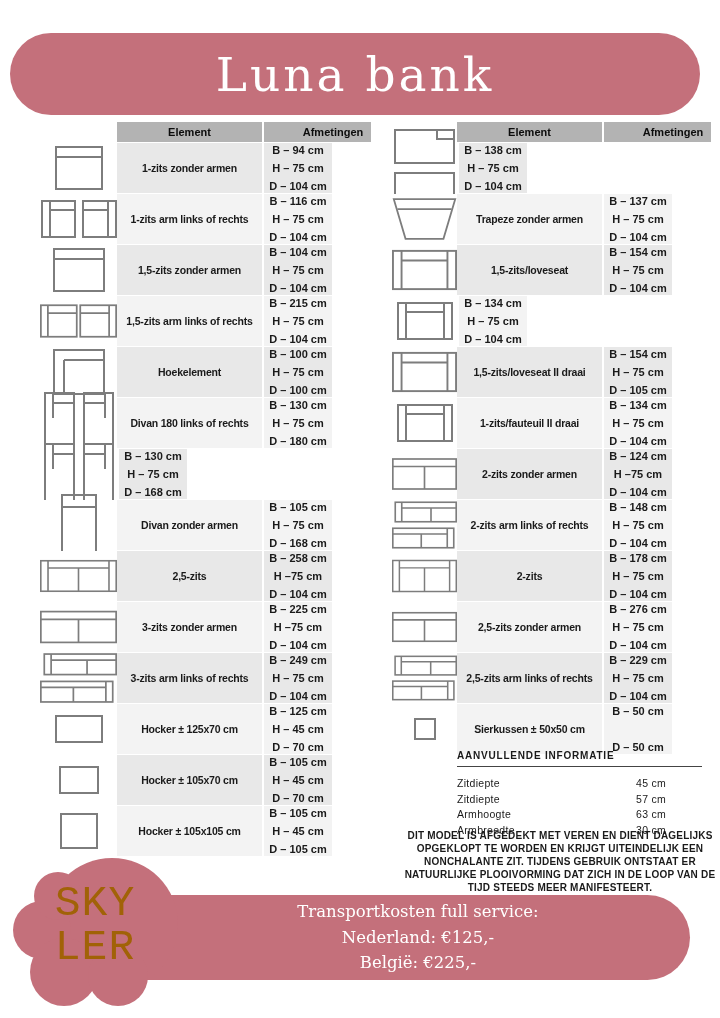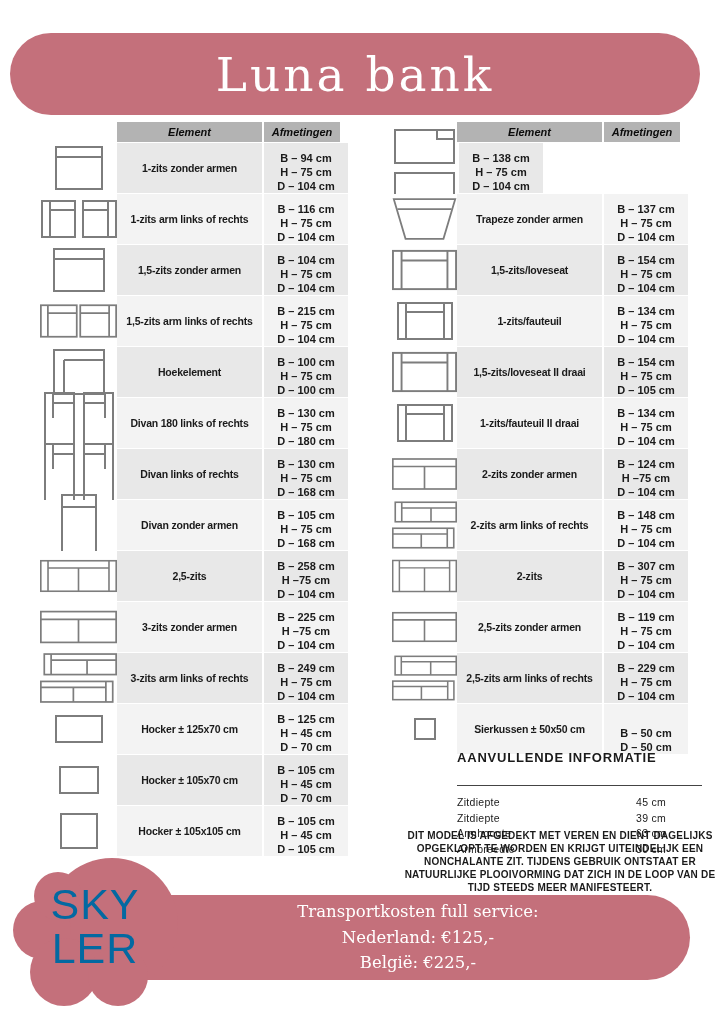--- a/index.html
+++ b/index.html
@@ -10,59 +10,59 @@
   
   .header-band{position:absolute;left:10px;top:33px;width:690px;height:82px;background:var(--pink);
                border-radius:44px;display:flex;align-items:center;justify-content:center;text-align:center;}
   .header-title{font-family:"DejaVu Serif","Liberation Serif",serif;color:#fff;font-size:47px;
                 letter-spacing:3px;font-weight:400;}
 
   
   .spec-table{position:absolute;top:122px;}
   .spec-table.t0{left:40px;}
   .spec-table.t1{left:392px;}
-  .thead{display:flex;height:20px;margin-bottom:1px;font-style:italic;}
+  .thead{display:flex;height:20px;margin-bottom:1px;}
   .th{background:var(--hdr);font-weight:bold;font-size:11px;display:flex;align-items:center;
       justify-content:center;color:#0c0c0c;}
   .th-name{width:145px;}
-  .th-dims{width:76px;margin-left:2px;}
+  .th-dims{width:76px;margin-left:2px;padding-left:31px;}
   .trow{display:flex;height:50px;margin-bottom:1px;}
   .icon-cell{display:flex;align-items:center;justify-content:center;background:#fff;}
   .t0 .pad-icon{width:77px;}
   .t1 .pad-icon{width:65px;}
   .name-cell{width:145px;display:flex;align-items:center;justify-content:center;text-align:center;
              font-weight:bold;font-size:10.5px;letter-spacing:-0.2px;line-height:12.5px;
              padding:0 5px;box-sizing:border-box;}
-  .dims-cell{width:84px;margin-left:2px;display:flex;flex-direction:column;align-items:center;
-             justify-content:flex-end;font-weight:bold;font-size:11px;line-height:14px;}
+  .dims-cell{width:68px;margin-left:2px;display:flex;flex-direction:column;align-items:center;
+             justify-content:space-between;font-weight:bold;font-size:11px;line-height:14px;}
   .shade-a{background:var(--rowA);}
   .shade-b{background:var(--rowB);}
   .icon-cell svg{display:block;}
 
   
   .extra-info{position:absolute;left:457px;top:750px;width:245px;}
-  .extra-info .heading{font-size:13px;font-weight:bold;letter-spacing:0.8px;padding-bottom:20px;
+  .extra-info .heading{font-size:10px;font-weight:bold;letter-spacing:0.8px;padding-bottom:5px;
                        border-bottom:1px solid #444;margin-bottom:9px;}
   .info-row{display:flex;font-size:10.5px;line-height:15.5px;letter-spacing:0.3px;}
   .info-row .lbl{flex:1;}
   .info-row .val{width:66px;}
 
   
   .disclaimer{position:absolute;left:402px;top:829px;width:316px;text-align:center;
               font-weight:bold;font-size:10px;line-height:13px;letter-spacing:0.2px;}
 
   
   .footer-bar{position:absolute;left:36px;top:895px;width:654px;height:85px;background:var(--pink);
               border-radius:43px;display:flex;align-items:center;padding-left:110px;box-sizing:border-box;}
   .footer-col{flex:1;text-align:center;color:#fff;font-family:"DejaVu Serif","Liberation Serif",serif;
               font-size:16.5px;line-height:25.5px;}
   .footer-logo{position:absolute;left:6px;top:858px;width:178px;height:150px;z-index:2;}
   .logo-blob{position:absolute;left:0;top:0;}
-  .logo-text{position:absolute;left:0;top:24px;width:178px;text-align:center;color:#0369a1;
-             font-family:Liberation Sans, sans-serif;font-size:43px;line-height:44px;
+  .logo-text{position:absolute;left:0;top:24px;width:178px;text-align:center;color:#a16207;
+             font-family:Liberation Mono, monospace;font-size:43px;line-height:44px;
              letter-spacing:1px;}
 </style>
 </head>
 <body>
 
 <div class="page">
 
   <div class="header-band">
     <div class="header-title">Luna bank</div>
   </div>
@@ -174,21 +174,20 @@
         <div class="icon-cell pad-icon">
           <svg width="70" height="62" viewBox="0 0 70 62" fill="none" stroke="#7d7d7d" stroke-width="2">
             <rect x="1" y="1" width="29" height="60"></rect>
             <line x1="9" y1="1" x2="9" y2="26"></line>
             <line x1="9" y1="11" x2="30" y2="11"></line>
             <rect x="40" y="1" width="29" height="60"></rect>
             <line x1="61" y1="1" x2="61" y2="26"></line>
             <line x1="40" y1="11" x2="61" y2="11"></line>
           </svg>
         </div>
-        <div class="name-cell shade-a">Divan links of rechts</div>
         <div class="dims-cell shade-a">
           <div>B – 130 cm</div>
           <div>H – 75 cm</div>
           <div>D – 168 cm</div>
         </div>
       </div>
       <div class="trow">
         <div class="icon-cell pad-icon">
           <svg width="36" height="62" viewBox="0 0 36 62" fill="none" stroke="#7d7d7d" stroke-width="2">
             <rect x="1" y="1" width="34" height="60"></rect>
@@ -347,21 +346,20 @@
       </div>
       <div class="trow">
         <div class="icon-cell pad-icon">
           <svg width="56" height="38" viewBox="0 0 56 38" fill="none" stroke="#7d7d7d" stroke-width="2">
             <rect x="1" y="1" width="54" height="36"></rect>
             <line x1="9" y1="1" x2="9" y2="37"></line>
             <line x1="47" y1="1" x2="47" y2="37"></line>
             <line x1="9" y1="10" x2="47" y2="10"></line>
           </svg>
         </div>
-        <div class="name-cell shade-b">1-zits/fauteuil</div>
         <div class="dims-cell shade-b">
           <div>B – 134 cm</div>
           <div>H – 75 cm</div>
           <div>D – 104 cm</div>
         </div>
       </div>
       <div class="trow">
         <div class="icon-cell pad-icon">
           <svg width="68" height="42" viewBox="0 0 68 42" fill="none" stroke="#7d7d7d" stroke-width="2">
             <rect x="1" y="1" width="66" height="40"></rect>
@@ -433,36 +431,36 @@
           <svg width="88" height="44" viewBox="0 0 88 44" fill="none" stroke="#7d7d7d" stroke-width="2">
             <rect x="1" y="1" width="86" height="42"></rect>
             <line x1="10" y1="1" x2="10" y2="43"></line>
             <line x1="78" y1="1" x2="78" y2="43"></line>
             <line x1="10" y1="11" x2="78" y2="11"></line>
             <line x1="44" y1="11" x2="44" y2="43"></line>
           </svg>
         </div>
         <div class="name-cell shade-a">2-zits</div>
         <div class="dims-cell shade-a">
-          <div>B – 307 cm</div>
+          <div>B – 178 cm</div>
           <div>H – 75 cm</div>
           <div>D – 104 cm</div>
         </div>
       </div>
       <div class="trow">
         <div class="icon-cell pad-icon">
           <svg width="82" height="38" viewBox="0 0 82 38" fill="none" stroke="#7d7d7d" stroke-width="2">
             <rect x="1" y="1" width="80" height="36"></rect>
             <line x1="1" y1="10" x2="81" y2="10"></line>
             <line x1="41" y1="10" x2="41" y2="37"></line>
           </svg>
         </div>
         <div class="name-cell shade-b">2,5-zits zonder armen</div>
         <div class="dims-cell shade-b">
-          <div>B – 119 cm</div>
+          <div>B – 276 cm</div>
           <div>H – 75 cm</div>
           <div>D – 104 cm</div>
         </div>
       </div>
       <div class="trow">
         <div class="icon-cell pad-icon">
           <svg width="84" height="58" viewBox="0 0 84 58" fill="none" stroke="#7d7d7d" stroke-width="2">
             <rect x="4" y="1" width="79" height="24"></rect>
             <line x1="12" y1="1" x2="12" y2="25"></line>
             <line x1="12" y1="8" x2="83" y2="8"></line>
@@ -496,21 +494,21 @@
 
   <div class="extra-info">
     <div class="heading">AANVULLENDE INFORMATIE</div>
     <div>
         <div class="info-row">
           <div class="lbl">Zitdiepte</div>
           <div class="val">45 cm</div>
         </div>
         <div class="info-row">
           <div class="lbl">Zitdiepte</div>
-          <div class="val">39 cm</div>
+          <div class="val">57 cm</div>
         </div>
         <div class="info-row">
           <div class="lbl">Armhoogte</div>
           <div class="val">63 cm</div>
         </div>
         <div class="info-row">
           <div class="lbl">Armbreedte</div>
           <div class="val">30 cm</div>
         </div>
       </div>

